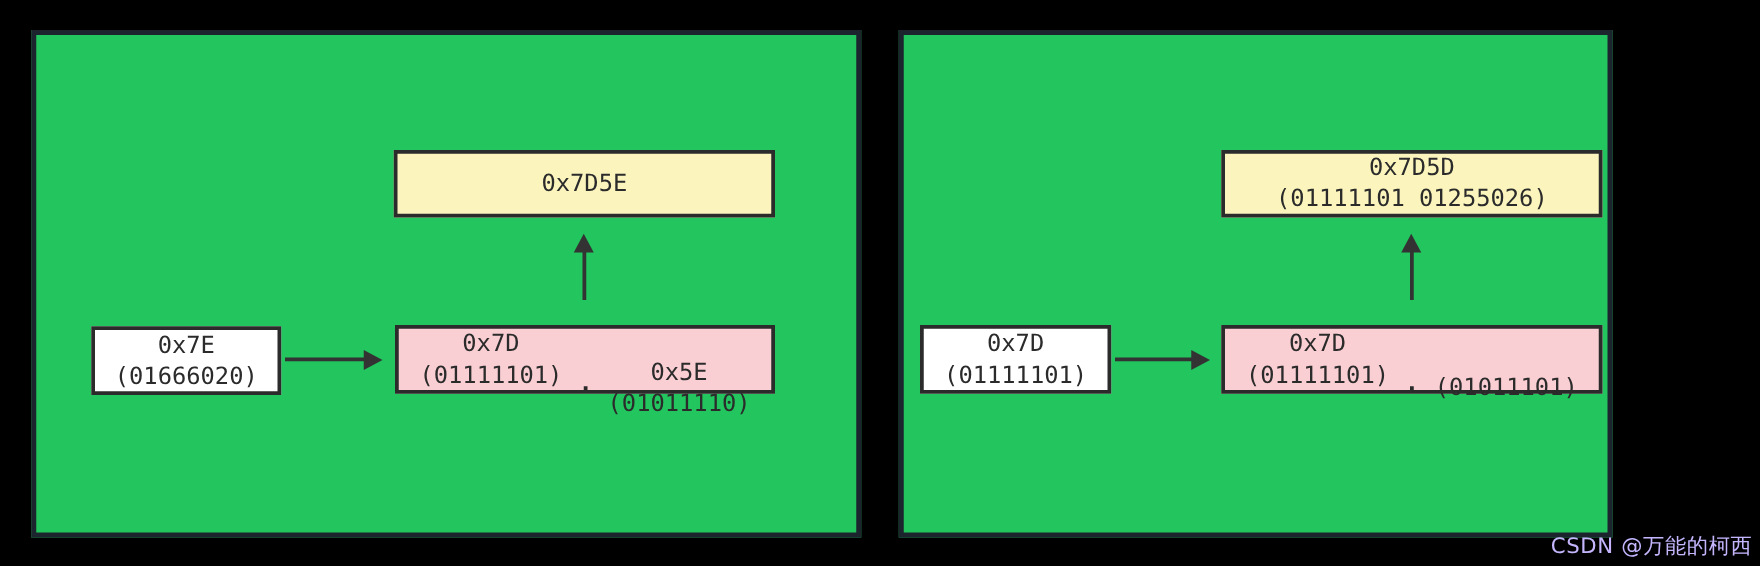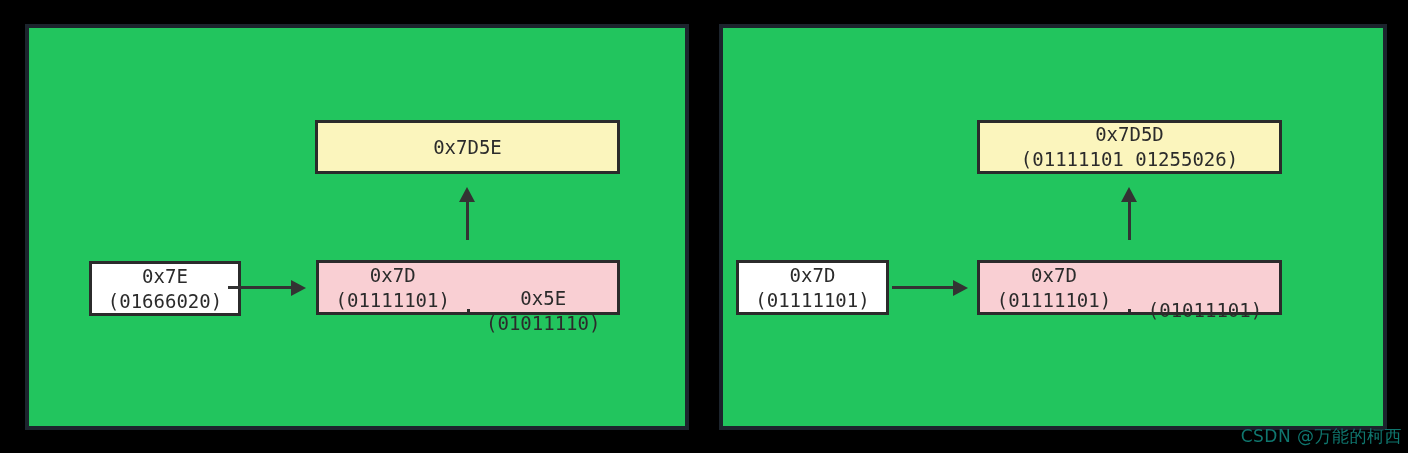--- a/index.html
+++ b/index.html
@@ -13,21 +13,21 @@
   }
   .panel {
     position: absolute;
     top: 24px;
     height: 406px;
     background: #22c55e;
     border: 4px solid #1c242d;
     box-sizing: border-box;
   }
   .panel-left  { left: 25px;  width: 664px; }
-  .panel-right { left: 719px; width: 668px; }
+  .panel-right { left: 719px; width: 571px; }
 
   .box {
     position: absolute;
     box-sizing: border-box;
     border: 3px solid #2b2b2b;
     display: flex;
     flex-direction: column;
     justify-content: center;
     text-align: center;
     font-family: "DejaVu Sans Mono", "Liberation Mono", monospace;
@@ -43,21 +43,21 @@
     flex: 1;
     display: flex;
     flex-direction: column;
     justify-content: center;
     text-align: center;
   }
   .pink-cell + .pink-cell { border-left: 3px solid #2b2b2b; margin-top: 46px; }
 
   
   .panel-left .box-yellow { left: 286px; top: 92px;  width: 305px; height: 54px; }
-  .panel-left .box-white  { left: 44px;  top: 233px; width: 152px; height: 55px; margin-left: 16px; }
+  .panel-left .box-white  { left: 44px;  top: 233px; width: 152px; height: 55px; }
   .panel-left .box-pink   { left: 287px; top: 232px; width: 304px; height: 55px; }
   .panel-right .box-yellow{ left: 254px; top: 92px;  width: 305px; height: 54px; }
   .panel-right .box-white { left: 13px;  top: 232px; width: 153px; height: 55px; }
   .panel-right .box-pink  { left: 254px; top: 232px; width: 305px; height: 55px; }
 
   
   .shaft-h { position: absolute; height: 3px; background: #333; }
   .shaft-v { position: absolute; width: 3px;  background: #333; }
   .head-right {
     position: absolute; width: 0; height: 0;
@@ -78,21 +78,21 @@
   .panel-right .shaft-h   { left: 169px; top: 258px; width: 62px; }
   .panel-right .head-right{ left: 230px; top: 252px; }
   .panel-right .shaft-v   { left: 405px; top: 172px; height: 40px; }
   .panel-right .head-up   { left: 398px; top: 159px; }
 
   .watermark {
     position: absolute;
     right: 6px;
     bottom: 5px;
     font-size: 17px;
-    color: #0f766e;
+    color: #c4b5fd;
     letter-spacing: 0.5px;
     font-family: "DejaVu Sans", "Liberation Sans", sans-serif;
   }
 </style>
 </head>
 <body>
 
 <div class="canvas">
 
   <section class="panel panel-left">

